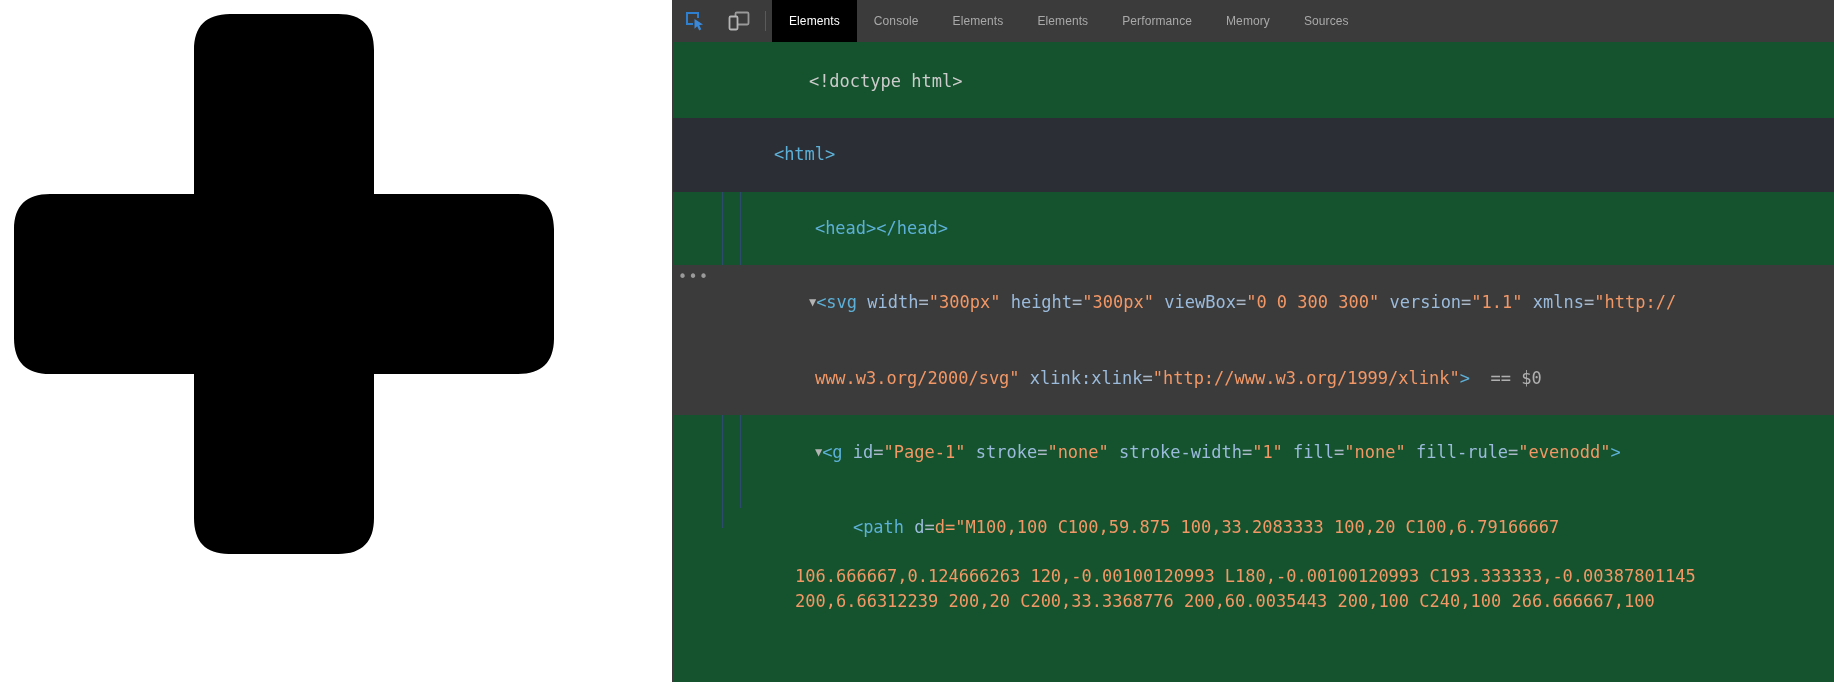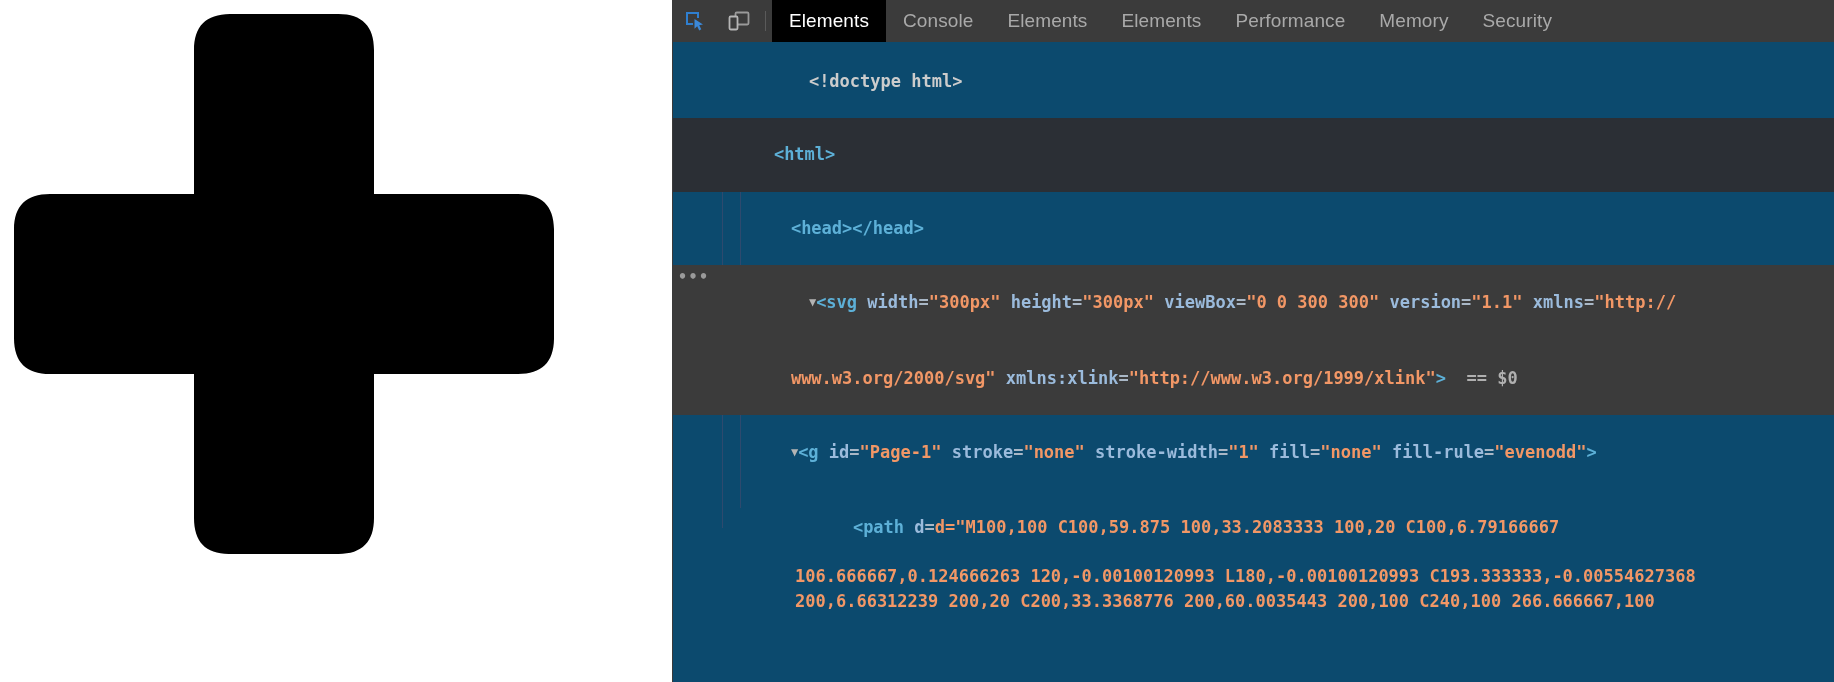--- a/index.html
+++ b/index.html
@@ -65,64 +65,63 @@
   .tb-divider {
     width: 1px;
     background: #5a5a5a;
     margin: 11px 6px 11px 4px;
     flex: 0 0 1px;
   }
   .tab {
     display: flex;
     align-items: center;
     padding: 0 17px;
-    font-size: 19px;
+    font-size: 12px;
     color: #a9a9a9;
     white-space: nowrap;
     cursor: pointer;
     letter-spacing: 0.1px;
   }
   .tab.active {
     background: #000000;
     color: #ffffff;
   }
 
   
   .dom-tree {
     flex: 1 1 auto;
-    background: #0c4a6e;
+    background: #14532d;
     font-family: "DejaVu Sans Mono", "Liberation Mono", monospace;
     font-size: 17px;
     line-height: 24.6px;
     color: #d0d0d0;
     position: relative;
     overflow: hidden;
     padding-top: 2px;
-    font-weight: bold;
   }
   .row {
     position: relative;
     white-space: pre;
     padding-left: 24px;
     min-height: 24.6px;
   }
   .row.selected-light { background: #2b2f35; padding-left: 19px; }
   .row.highlighted {
     background: #3b3b3b;
   }
   .row .gutter-dots {
     position: absolute;
     left: 5px;
     top: 0;
     color: #9a9a9a;
     letter-spacing: 1.5px;
     font-size: 15px;
   }
   .ind2 { padding-left: 54px; }
-  .ind3 { padding-left: 36px; }
+  .ind3 { padding-left: 60px; }
   .ind4 { padding-left: 98px; }
   .ind5 { padding-left: 122px; }
 
   .tri {
     display: inline-block;
     color: #b4b4b4;
     font-size: 12px;
     transform: translateY(-2px);
   }
   .tagname   { color: #5db0d7; }
@@ -180,21 +179,21 @@
       </div>
 
       <div class="tb-divider"></div>
 
       <div class="tab active">Elements</div>
       <div class="tab">Console</div>
       <div class="tab">Elements</div>
       <div class="tab">Elements</div>
       <div class="tab">Performance</div>
       <div class="tab">Memory</div>
-      <div class="tab">Security</div>
+      <div class="tab">Sources</div>
     </div>
 
     <div class="dom-tree">
 
       <div class="vline" style="left:49px; top:106px; height:380px;"></div>
       <div class="vline" style="left:67px; top:130px; height:336px;"></div>
 
       <div class="row ind2">
         <span class="doctype">&lt;!doctype html&gt;</span>
       </div>
@@ -206,29 +205,29 @@
       <div class="row ind3">
         <span class="tagname">&lt;head&gt;&lt;/head&gt;</span>
       </div>
 
 
       <div class="row ind2 highlighted">
         <span class="gutter-dots">•••</span><span class="tri">▼</span><span class="tagname">&lt;svg </span><span class="attrname">width</span><span class="punct">=</span><span class="attrval">"300px"</span><span class="punct"> </span><span class="attrname">height</span><span class="punct">=</span><span class="attrval">"300px"</span><span class="punct"> </span><span class="attrname">viewBox</span><span class="punct">=</span><span class="attrval">"0 0 300 300"</span><span class="punct"> </span><span class="attrname">version</span><span class="punct">=</span><span class="attrval">"1.1"</span><span class="punct"> </span><span class="attrname">xmlns</span><span class="punct">=</span><span class="attrval">"http://</span>
       </div>
 
       <div class="row ind3 highlighted">
-        <span class="attrval">www.w3.org/2000/svg"</span><span class="punct"> </span><span class="attrname">xmlns:xlink</span><span class="punct">=</span><span class="attrval">"http://www.w3.org/1999/xlink"</span><span class="tagname">&gt;</span><span class="punct">  </span><span class="eqdollar">== $0</span>
+        <span class="attrval">www.w3.org/2000/svg"</span><span class="punct"> </span><span class="attrname">xlink:xlink</span><span class="punct">=</span><span class="attrval">"http://www.w3.org/1999/xlink"</span><span class="tagname">&gt;</span><span class="punct">  </span><span class="eqdollar">== $0</span>
       </div>
 
       <div class="row ind3">
         <span class="tri">▼</span><span class="tagname">&lt;g </span><span class="attrname">id</span><span class="punct">=</span><span class="attrval">"Page-1"</span><span class="punct"> </span><span class="attrname">stroke</span><span class="punct">=</span><span class="attrval">"none"</span><span class="punct"> </span><span class="attrname">stroke-width</span><span class="punct">=</span><span class="attrval">"1"</span><span class="punct"> </span><span class="attrname">fill</span><span class="punct">=</span><span class="attrval">"none"</span><span class="punct"> </span><span class="attrname">fill-rule</span><span class="punct">=</span><span class="attrval">"evenodd"</span><span class="tagname">&gt;</span>
       </div>
 
       <div class="row ind4">
         <span class="tagname">&lt;path </span><span class="attrname">d</span><span class="punct">=</span><span class="attrval">d="M100,100 C100,59.875 100,33.2083333 100,20 C100,6.79166667</span>
       </div>
 
-      <div class="row ind5"><span class="attrval">106.666667,0.124666263 120,-0.00100120993 L180,-0.00100120993 C193.333333,-0.00554627368</span></div>
+      <div class="row ind5"><span class="attrval">106.666667,0.124666263 120,-0.00100120993 L180,-0.00100120993 C193.333333,-0.00387801145</span></div>
       <div class="row ind5"><span class="attrval">200,6.66312239 200,20 C200,33.3368776 200,60.0035443 200,100 C240,100 266.666667,100</span></div>
 
     </div>
   </div>
 </div>
 
 </body></html>

